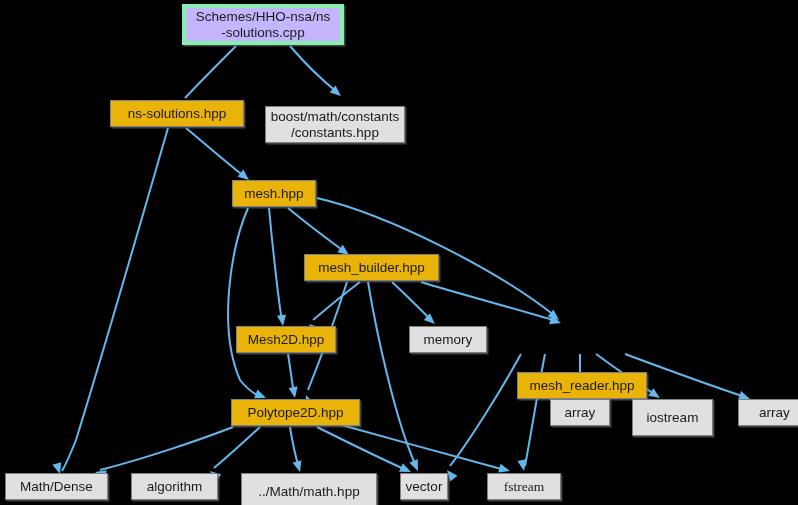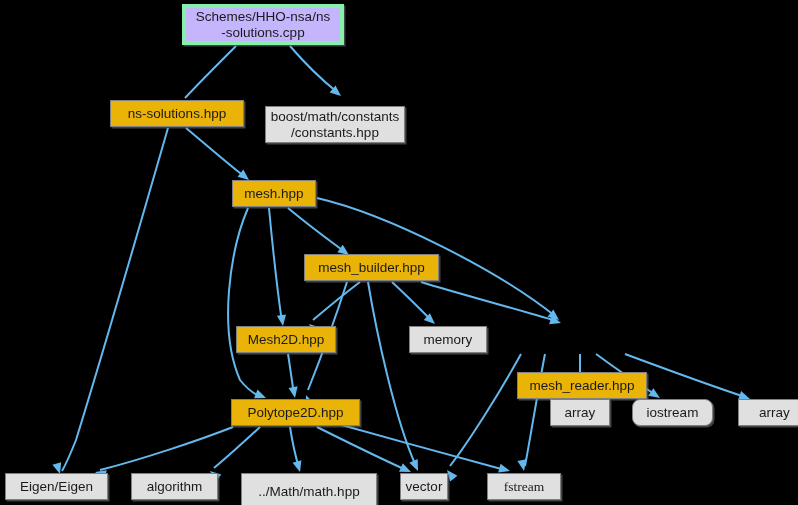--- a/index.html
+++ b/index.html
@@ -109,21 +109,21 @@
       <div class="node hdr" style="left: 110px; top: 100px; width: 134px; height: 27px;">ns-solutions.hpp</div>
       <div class="node sys" style="left: 265px; top: 106px; width: 140px; height: 37px;">boost/math/constants
 /constants.hpp</div>
       <div class="node hdr" style="left: 232px; top: 180px; width: 84px; height: 27px;">mesh.hpp</div>
       <div class="node hdr" style="left: 304px; top: 254px; width: 135px; height: 27px;">mesh_builder.hpp</div>
       <div class="node hdr" style="left: 236px; top: 326px; width: 100px; height: 27px;">Mesh2D.hpp</div>
       <div class="node sys" style="left: 409px; top: 326px; width: 78px; height: 27px;">memory</div>
       <div class="node hdr" style="left: 517px; top: 326px; width: 130px; height: 27px; margin-top: 46px;">mesh_reader.hpp</div>
       <div class="node hdr" style="left: 231px; top: 399px; width: 129px; height: 27px;">Polytope2D.hpp</div>
       <div class="node sys" style="left: 550px; top: 399px; width: 60px; height: 27px;">array</div>
-      <div class="node sys" style="left: 632px; top: 399px; width: 81px; height: 27px; border-radius: 8px;">iostream</div>
+      <div class="node sys" style="left: 632px; top: 399px; width: 81px; height: 37px;">iostream</div>
       <div class="node sys" style="left: 738px; top: 399px; width: 73px; height: 27px;">array</div>
-      <div class="node sys" style="left: 5px; top: 473px; width: 103px; height: 27px;">Eigen/Eigen</div>
+      <div class="node sys" style="left: 5px; top: 473px; width: 103px; height: 27px;">Math/Dense</div>
       <div class="node sys" style="left: 131px; top: 473px; width: 87px; height: 27px;">algorithm</div>
       <div class="node sys" style="left: 241px; top: 473px; width: 136px; height: 38px;">../Math/math.hpp</div>
       <div class="node sys" style="left: 400px; top: 473px; width: 48px; height: 27px;">vector</div>
       <div class="node sys" style="left: 487px; top: 473px; width: 74px; height: 27px; font-family: Liberation Serif, serif;">fstream</div>
     </div>
 </div>
 
 </body></html>

